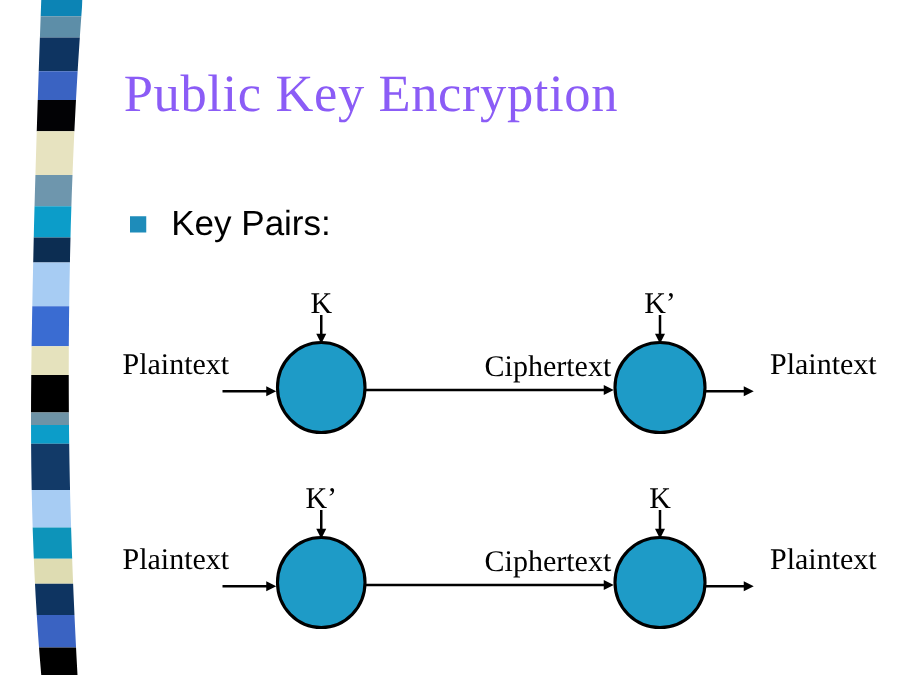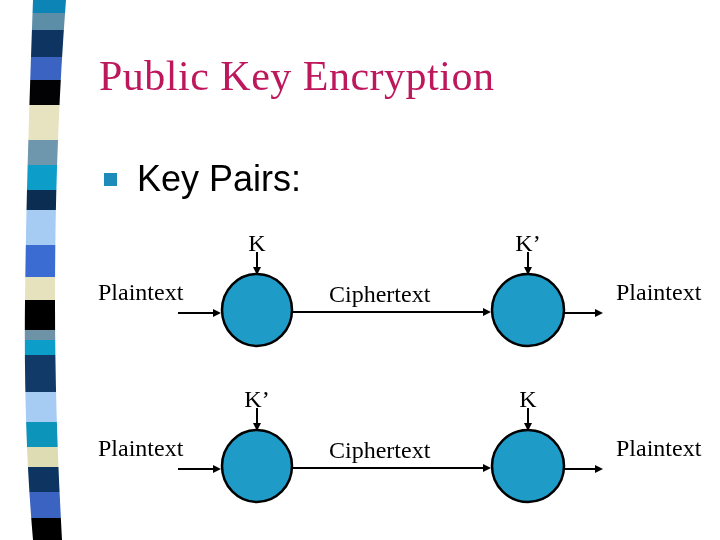--- a/index.html
+++ b/index.html
@@ -9,37 +9,37 @@
   }
   .ribbon{position:absolute;left:0;top:0;width:80px;height:540px;}
   .slide-title{
     position:absolute;left:99px;top:52px;width:560px;
     font-family:"Liberation Serif",serif;font-size:42px;font-weight:400;
     letter-spacing:0.5px;white-space:nowrap;
   }
   .bullet-line{
     position:absolute;left:104px;top:163px;height:32px;
     display:flex;align-items:center;
-    font-family:"Liberation Sans",sans-serif;font-size:36px;color:#000;justify-content:space-between;
+    font-family:"Liberation Sans",sans-serif;font-size:28px;color:#000;justify-content:space-between;
   }
   .bullet-square{width:13px;height:13px;display:inline-block;flex:0 0 auto;}
   .bullet-label{margin-left:20px;white-space:nowrap;}
   .bullet-value{margin-left:48px;white-space:nowrap;}
   .diagram-row{position:absolute;left:0;width:720px;height:135px;}
   .row-1{top:228px;}
   .row-2{top:384px;}
   .row-svg{position:absolute;left:0;top:0;width:720px;height:135px;}
   .lbl{
     position:absolute;font-family:"Liberation Serif",serif;font-size:24px;
     color:#000;white-space:nowrap;line-height:1;
   }
   .key-left{left:222px;width:70px;top:3px;text-align:center;}
   .key-right{left:493px;width:70px;top:3px;text-align:center;}
   .plaintext-in{left:98px;top:52px;}
-  .ciphertext{left:329px;width:160px;top:54px;text-align:left;}
+  .ciphertext{left:329px;width:160px;top:54px;text-align:right;}
   .plaintext-out{left:616px;top:52px;}
 </style>
 </head>
 <body>
 
 <svg class="ribbon" viewBox="0 0 80 540" xmlns="http://www.w3.org/2000/svg" aria-hidden="true">
   <defs>
     <clipPath id="ribbonClip">
       <path d="M33,0 C29,110 26,210 25,300 C24,395 27,470 33,540 L62,540 C58,465 55,390 55,300 C55,205 58,105 66,0 Z"></path>
     </clipPath>
@@ -63,21 +63,21 @@
       <rect x="0" width="80" y="355" height="37" fill="#123a68"></rect>
       <rect x="0" width="80" y="392" height="30" fill="#a7ccf3"></rect>
       <rect x="0" width="80" y="422" height="25" fill="#0d94ba"></rect>
       <rect x="0" width="80" y="447" height="20" fill="#dedcb2"></rect>
       <rect x="0" width="80" y="467" height="25" fill="#0e3461"></rect>
       <rect x="0" width="80" y="492" height="26" fill="#3a63c2"></rect>
       <rect x="0" width="80" y="518" height="22" fill="#000000"></rect>
     </g>
 </svg>
 
-<div class="slide-title" style="color: #be185d;">Public Key Encryption</div>
+<div class="slide-title" style="color: #8b5cf6;">Public Key Encryption</div>
 
 <div class="bullet-line">
   <span class="bullet-square" style="background-color: rgb(30, 140, 186);"></span>
   <span class="bullet-label">Key Pairs:</span>
 </div>
 
 <div class="diagram-row row-1">
   <svg class="row-svg" viewBox="0 0 720 135" xmlns="http://www.w3.org/2000/svg" aria-hidden="true">
 
     <line x1="257" y1="24" x2="257" y2="40" stroke="#000" stroke-width="2"></line>

